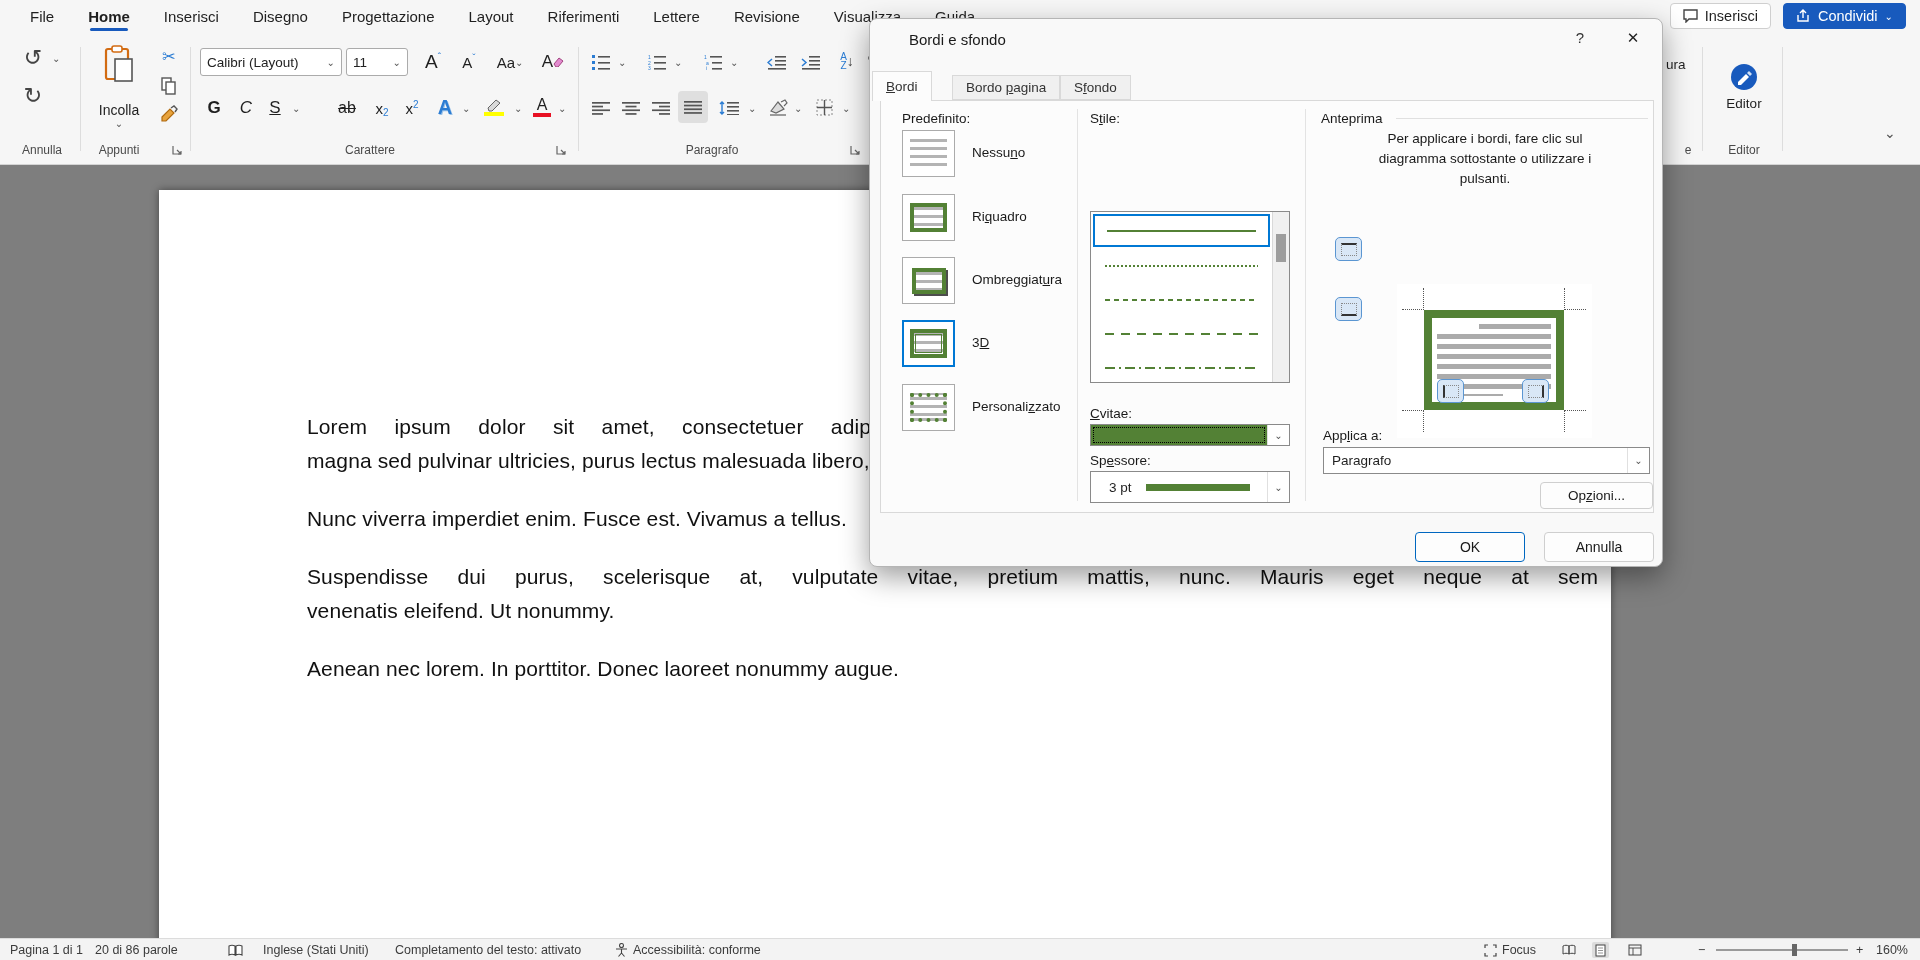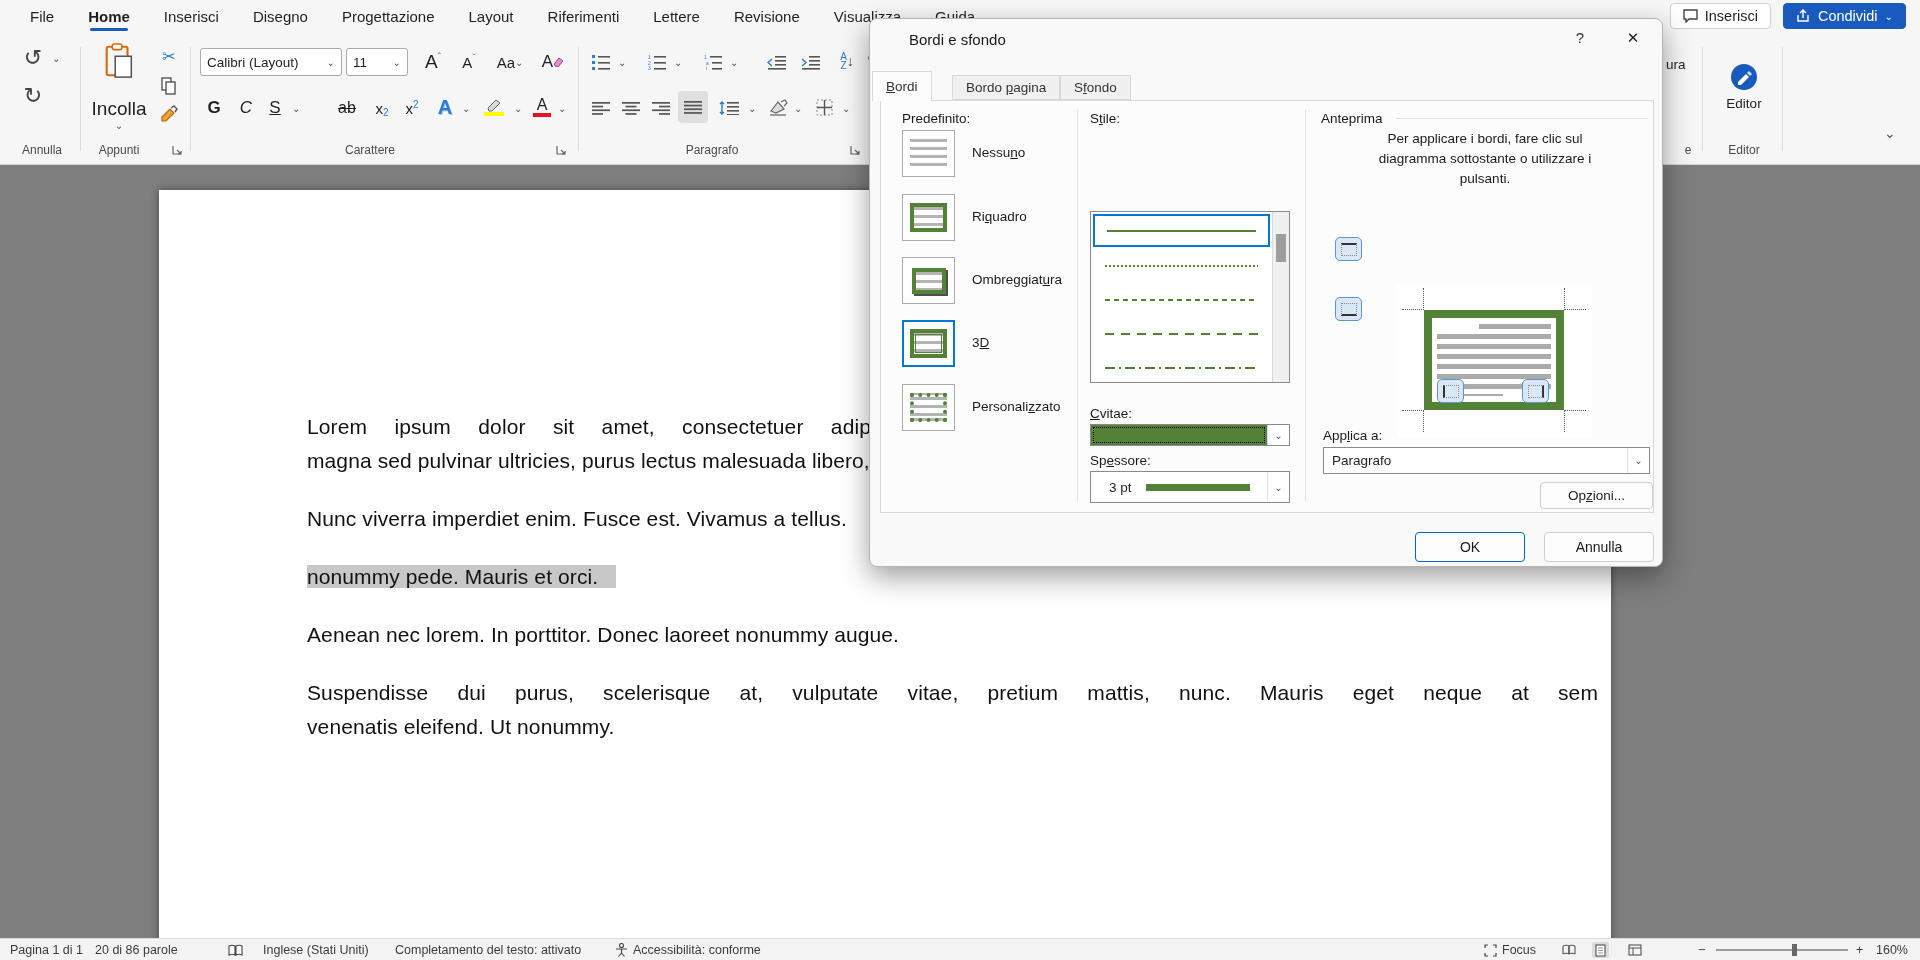--- a/index.html
+++ b/index.html
@@ -137,21 +137,21 @@
       <span class="ric" style="font-size:22px">↻</span>
     </div>
   <div class="glabel" style="left:10px;width:64px">Annulla</div>
 
   <div class="rbtn" style="left:86px;top:10px;width:66px;height:88px;flex-direction:column">
     <svg width="32" height="38" viewBox="0 0 32 38">
       <rect x="3" y="4" width="22" height="30" rx="2" fill="none" stroke="#d26b12" stroke-width="2.2"></rect>
       <rect x="9" y="1" width="10" height="6" rx="2" fill="#fff" stroke="#d26b12" stroke-width="1.6"></rect>
       <rect x="12" y="14" width="17" height="22" fill="#fff" stroke="#555" stroke-width="1.6"></rect>
     </svg>
-    <span style="font-size:19px;margin-top:19px">Incolla</span>
+    <span style="font-size:14px;margin-top:19px">Incolla</span>
     <span class="chev">⌄</span>
   </div>
   <div class="rbtn" style="left:156px;top:12px;width:26px;height:22px">
       <span style="color:#2b7cd3;font-size:16px">✂</span>
     </div>
   <div class="rbtn" style="left:156px;top:42px;width:26px;height:22px">
     <svg width="16" height="18" viewBox="0 0 16 18">
         <rect x="1" y="1" width="9" height="12" fill="#fff" stroke="#555" stroke-width="1.4"></rect>
         <rect x="5" y="5" width="9" height="12" fill="#fff" stroke="#555" stroke-width="1.4"></rect>
       </svg>
@@ -378,28 +378,27 @@
   <div id="page">
     <div id="doctext">
       <div class="para">
         <div class="stretch">Lorem ipsum dolor sit amet, consectetuer adipiscing elit. Maecenas porttitor congue massa. Fusce posuere,</div>
         <div>magna sed pulvinar ultricies, purus lectus malesuada libero, sit amet commodo magna eros quis urna.</div>
       </div>
       <div class="para">
         <div>Nunc viverra imperdiet enim. Fusce est. Vivamus a tellus.</div>
       </div>
       <div class="para">
-        <div><span class="selspan">nonummy pede. Mauris et orci.</span></div>
-      </div>
-      <div class="para">
-        <div>Aenean nec lorem. In porttitor. Donec laoreet nonummy augue.</div>
       </div>
       <div class="para">
         <div class="stretch">Suspendisse dui purus, scelerisque at, vulputate vitae, pretium mattis, nunc. Mauris eget neque at sem</div>
         <div>venenatis eleifend. Ut nonummy.</div>
+      </div>
+      <div class="para">
+        <div>Aenean nec lorem. In porttitor. Donec laoreet nonummy augue.</div>
       </div>
     </div>
   </div>
 </div>
 
 <div id="dialog">
   <div id="dlg-title">Bordi e sfondo</div>
   <div id="dlg-help">?</div>
   <div id="dlg-close">✕</div>
 

